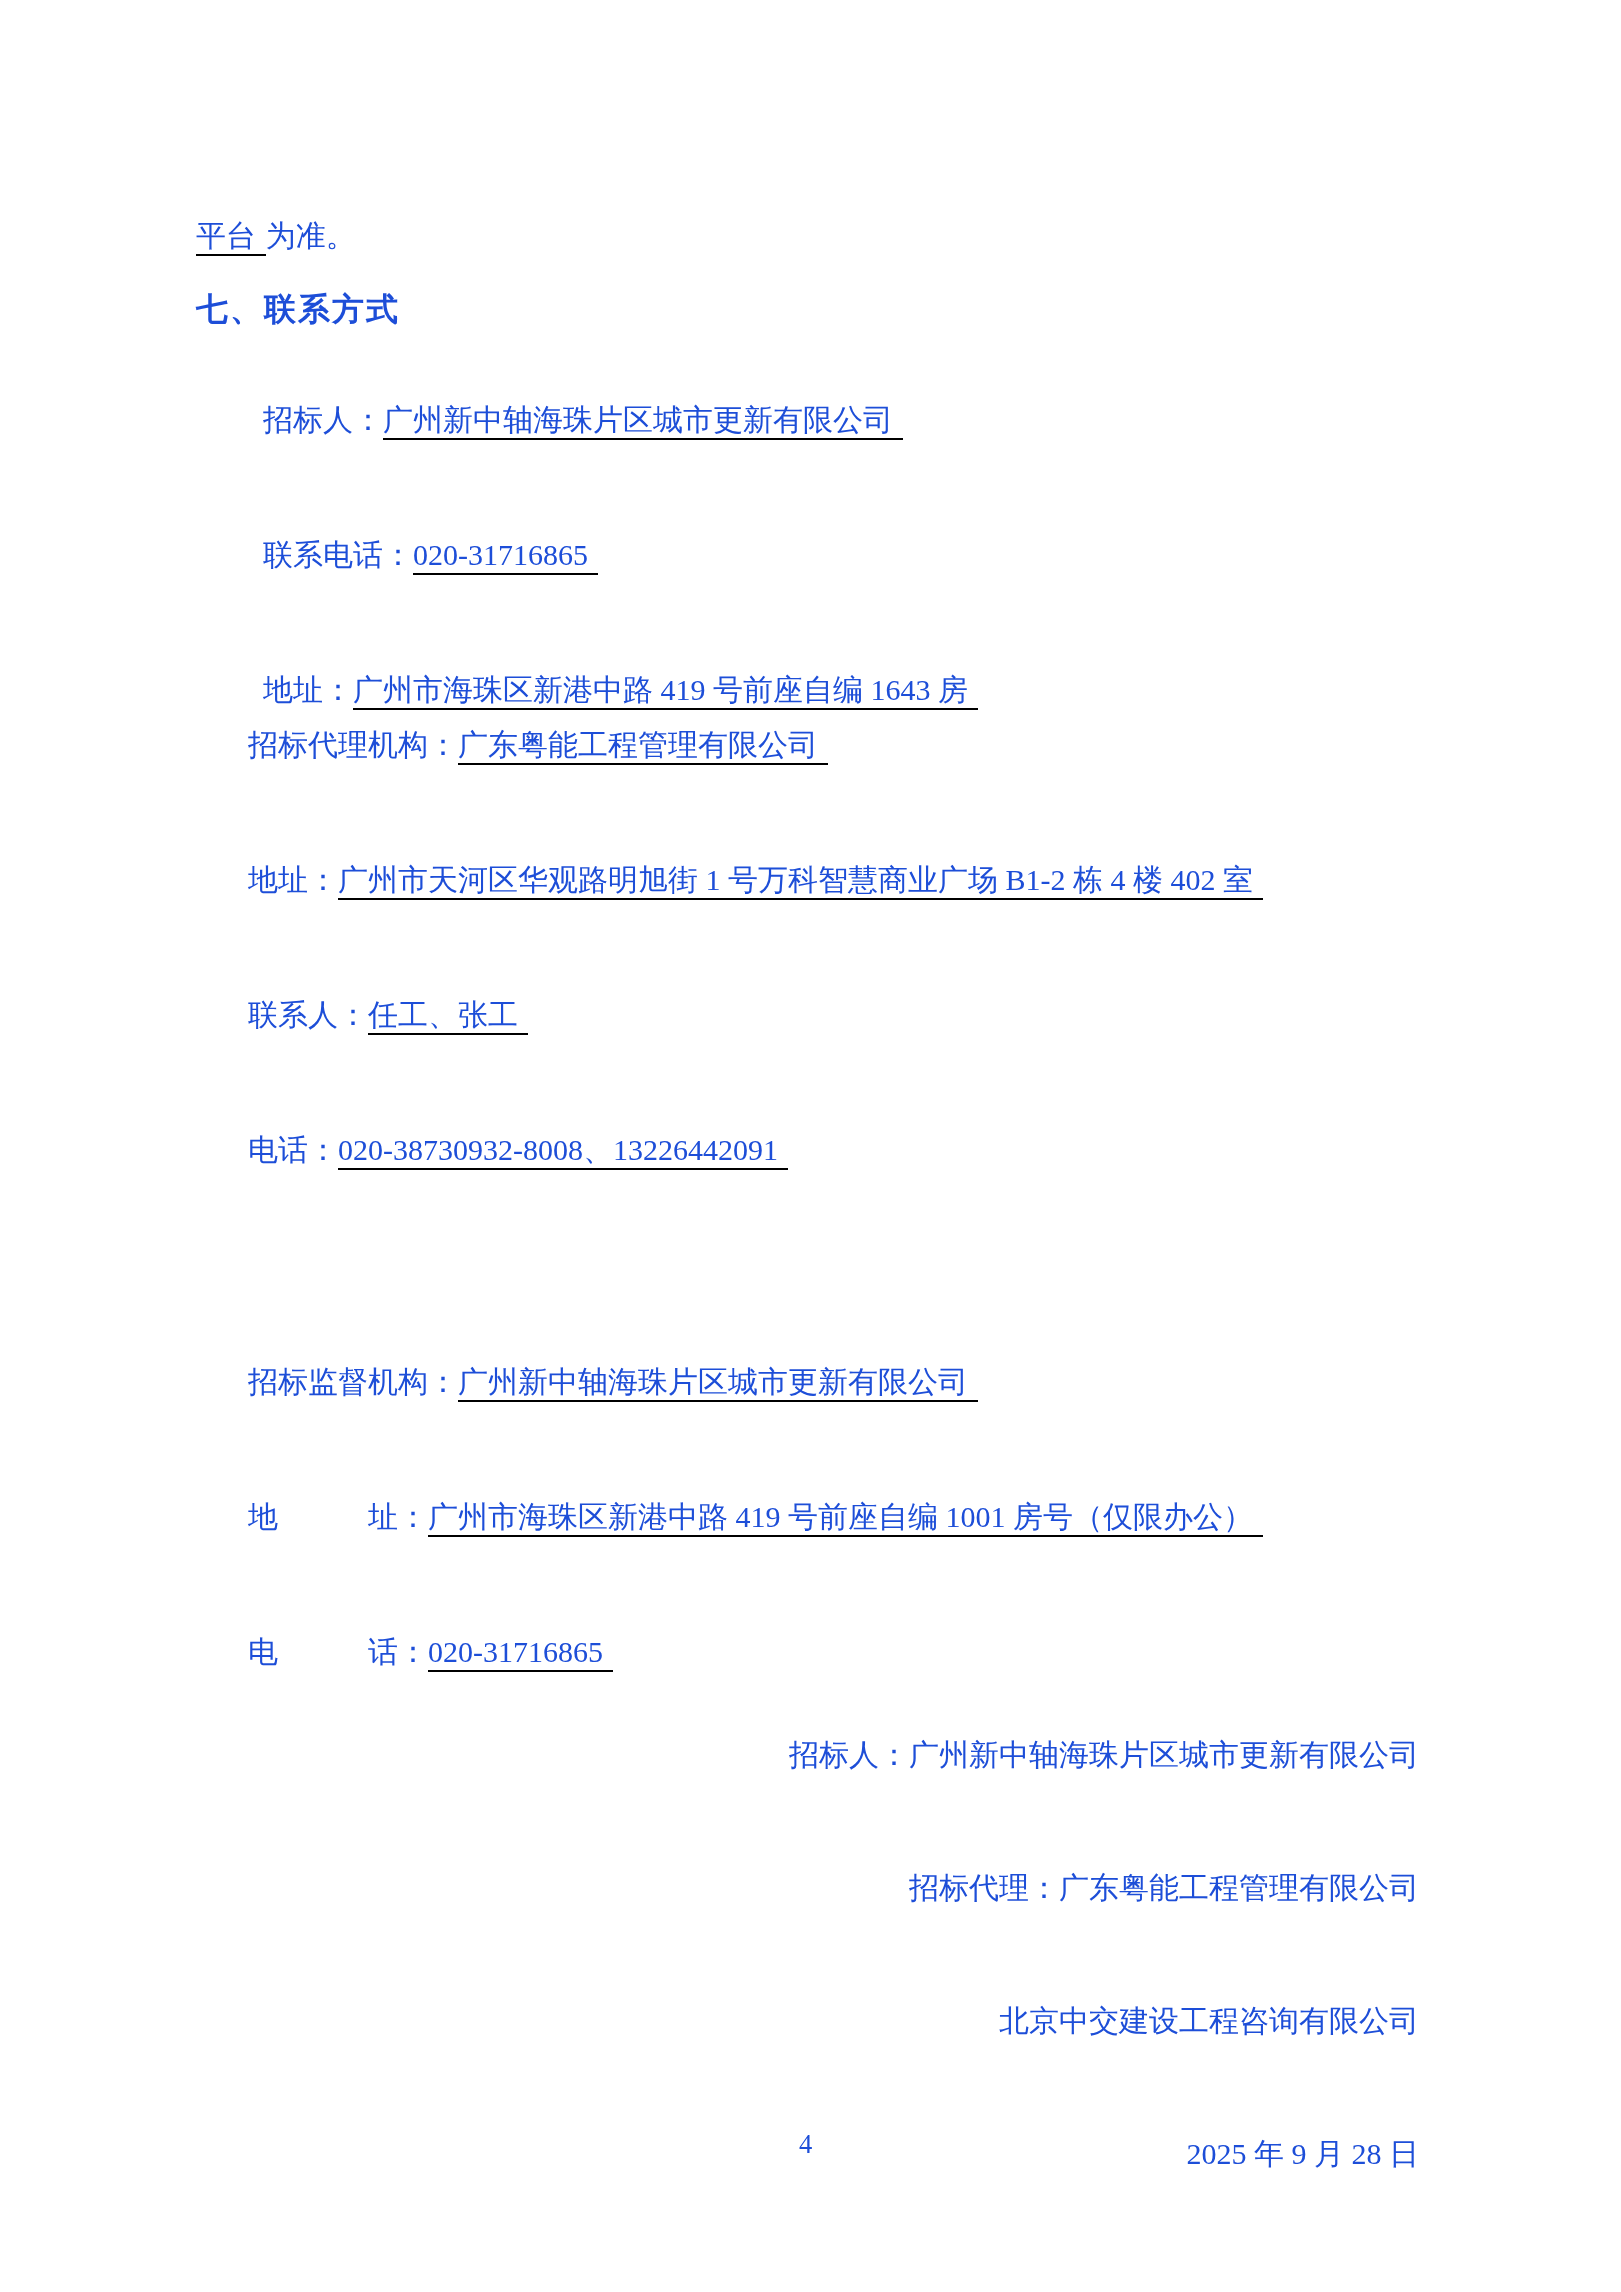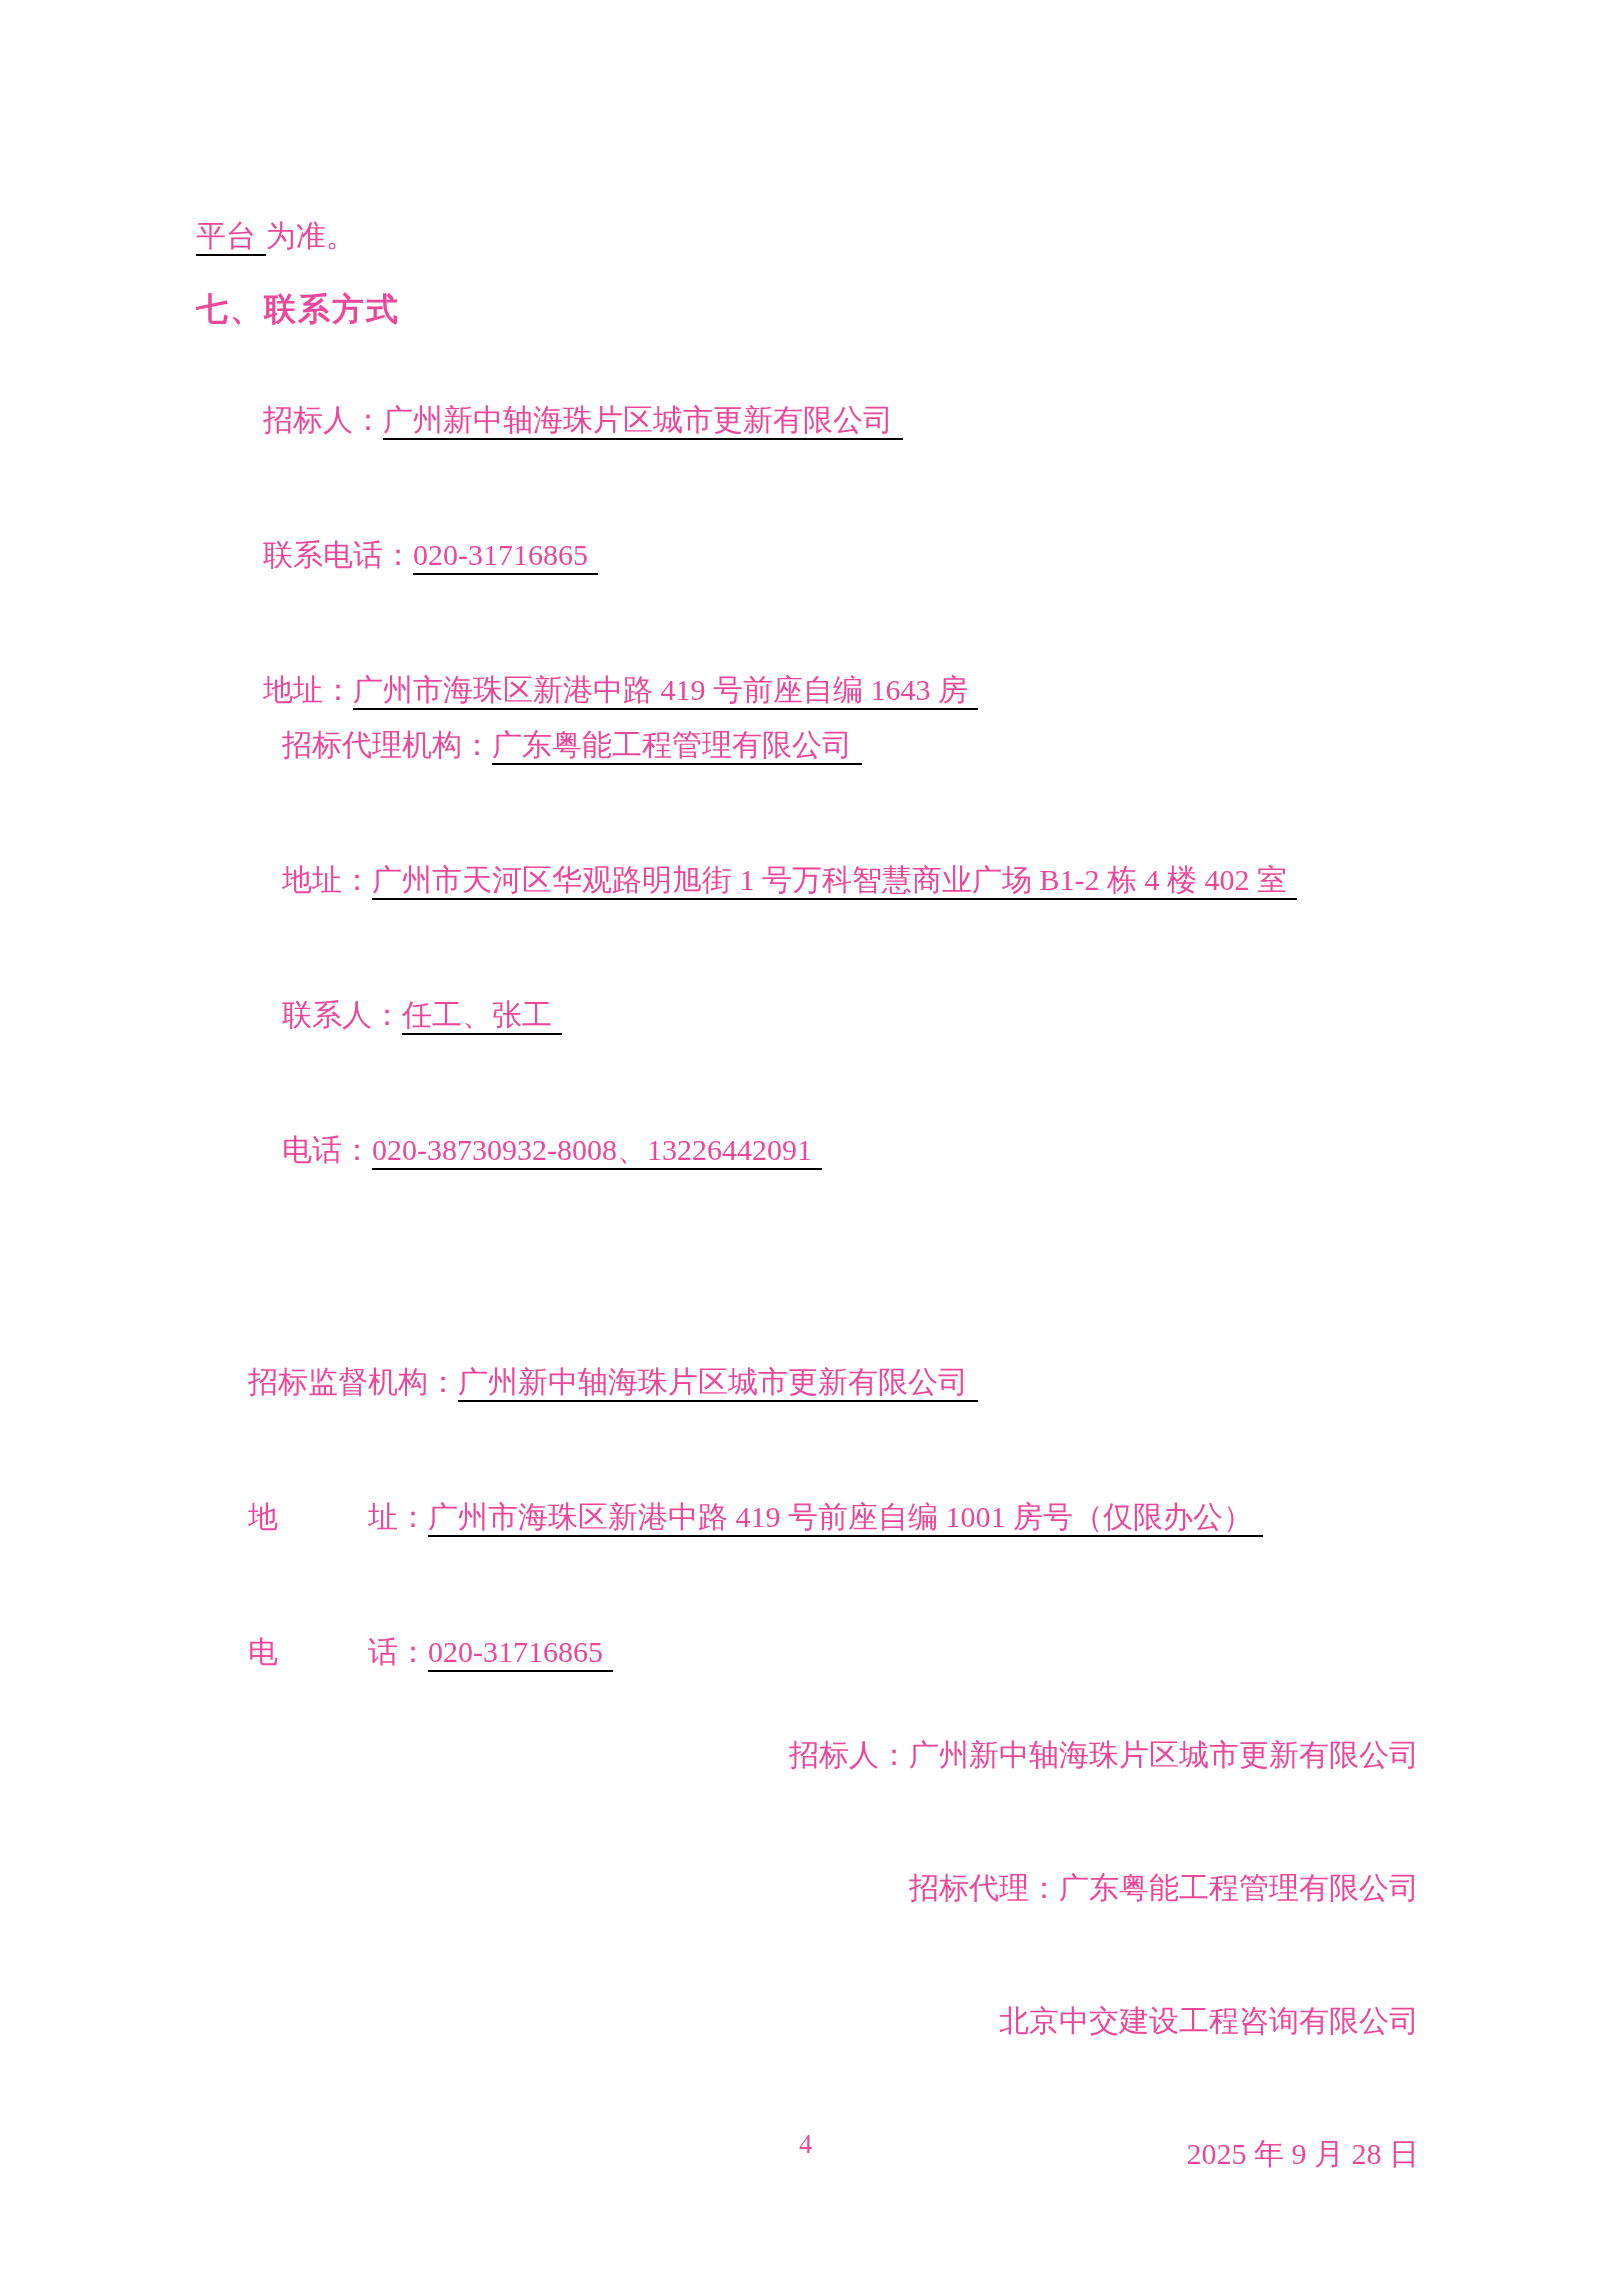--- a/index.html
+++ b/index.html
@@ -3,21 +3,21 @@
 <meta charset="utf-8">
 <style>
   * { margin: 0; padding: 0; box-sizing: border-box; }
   html, body { background: #ffffff; }
   .page {
     position: relative;
     width: 1611px;
     height: 2293px;
     background: #ffffff;
     font-family: "Liberation Serif", "DejaVu Serif", serif;
-    color: #ec4899;
+    color: #1d4ed8;
     overflow: hidden;
   }
   .intro-line {
     position: absolute;
     left: 196px;
     top: 214px;
     font-size: 30px;
     line-height: 43px;
     white-space: pre;
   }
@@ -35,21 +35,21 @@
   .contact-block {
     position: absolute;
     font-size: 30px;
     white-space: pre;
   }
   .contact-block p {
     line-height: 67px;
     height: 67px;
   }
   .block-1 { left: 263px; top: 318px; }
-  .block-2 { left: 248px; top: 643px; margin-left: 34px; }
+  .block-2 { left: 248px; top: 643px; }
   .block-3 { left: 248px; top: 957px; }
   .block-4 { left: 248px; top: 1280px; }
   .u {
     border-bottom: 2px solid #000;
     padding-bottom: 2px;
     padding-right: 9.8px;
   }
   .signature-block {
     position: absolute;
     left: 0;

